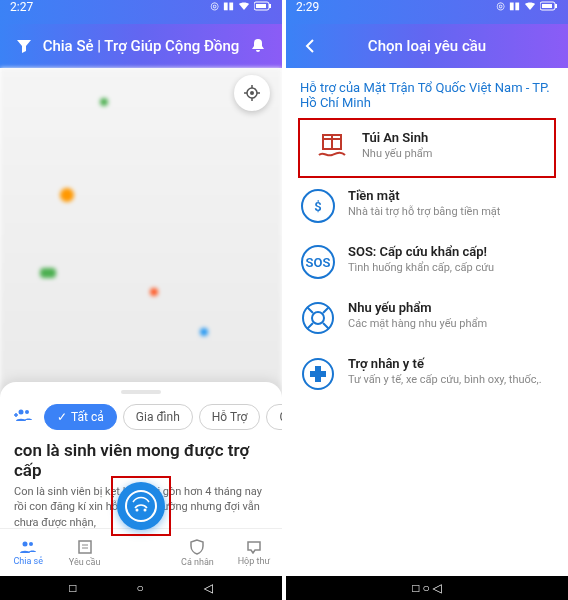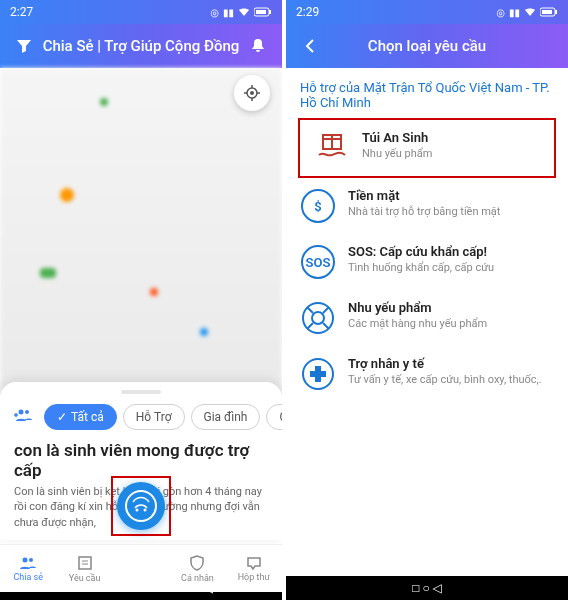--- a/index.html
+++ b/index.html
@@ -1,35 +1,35 @@
 <!DOCTYPE html>
 <html><head>
 <meta charset="utf-8">
 <style>
 *{margin:0;padding:0;box-sizing:border-box;font-family:-apple-system,BlinkMacSystemFont,"Segoe UI",Roboto,sans-serif}
 body{width:568px;height:600px;background:#fff;display:flex;gap:4px;overflow:hidden}
 .screen{width:282px;height:600px;position:relative;background:#fff;overflow:hidden}
-.status-bar{height:24px;background:linear-gradient(90deg,#3b82f6,#6366f1);display:flex;justify-content:space-between;align-items:center;padding:0 10px;color:#fff;font-size:12px}
+.status-bar{height:24px;background:linear-gradient(90deg,#3b82f6,#6366f1);display:flex;justify-content:space-between;align-items:flex-start;padding:0 10px;color:#fff;font-size:12px}
 .status-right{display:flex;gap:4px;align-items:center;font-size:10px}
 .header{height:44px;background:linear-gradient(90deg,#3b82f6,#6366f1,#8b5cf6);display:flex;align-items:center;padding:8px 12px;color:#fff}
 .header-title{flex:1;text-align:center;font-size:15px;font-weight:500}
 .icon-btn{width:24px;height:24px;display:flex;align-items:center;justify-content:center}
 .map-area{position:relative;height:380px;background:linear-gradient(180deg,#f5f5f5 0%,#e8e8e8 100%);filter:blur(2px)}
 .map-marker{position:absolute;width:8px;height:8px;border-radius:50%}
 .locate-btn{position:absolute;top:75px;right:12px;width:36px;height:36px;background:#fff;border-radius:50%;box-shadow:0 2px 6px rgba(0,0,0,0.2);display:flex;align-items:center;justify-content:center;z-index:5}
 .bottom-sheet{position:absolute;bottom:60px;left:0;right:0;background:#fff;border-radius:16px 16px 0 0;padding:8px 0 10px;box-shadow:0 -2px 12px rgba(0,0,0,0.1);z-index:10}
 .sheet-handle{width:40px;height:4px;background:#e5e5e5;border-radius:2px;margin:0 auto 10px}
 .chips{display:flex;gap:6px;padding:0 10px;overflow:hidden}
 .chip-group-icon{color:#3b82f6;padding:4px}
 .chip{padding:5px 12px;border-radius:16px;border:1px solid #d0d0d0;font-size:12px;white-space:nowrap;color:#555}
 .chip.active{background:#3b82f6;color:#fff;border-color:#3b82f6;display:flex;align-items:center;gap:4px}
 .post{padding:10px 14px 0}
 .post-title{font-size:17px;font-weight:600;color:#222;margin-bottom:4px}
 .post-body{font-size:11px;color:#666;line-height:1.4}
-.nav-bar{position:absolute;bottom:8px;left:0;right:0;height:48px;background:#fff;display:flex;border-top:1px solid #eee;z-index:11}
+.nav-bar{position:absolute;bottom:24px;left:0;right:0;height:48px;background:#fff;display:flex;border-top:1px solid #eee;z-index:11}
 .nav-item{flex:1;display:flex;flex-direction:column;align-items:center;justify-content:center;gap:2px;font-size:9px;color:#888}
 .nav-item.active{color:#3b82f6}
 .fab{position:absolute;bottom:70px;left:50%;transform:translateX(-50%);width:48px;height:48px;border-radius:50%;background:#1e88e5;display:flex;align-items:center;justify-content:center;z-index:12;box-shadow:0 2px 8px rgba(30,136,229,0.5)}
 .fab-highlight{position:absolute;bottom:64px;left:50%;transform:translateX(-50%);width:60px;height:60px;border:2px solid #c00;z-index:13;pointer-events:none}
 .android-nav{position:absolute;bottom:0;left:0;right:0;height:24px;background:#000;display:flex;justify-content:center;align-items:center;gap:60px}
 .android-nav span{color:#fff;font-size:12px}
 .section-title{padding:12px 14px 8px;font-size:13px;font-weight:400;color:#1976d2}
 .option{display:flex;gap:12px;padding:10px 14px;align-items:flex-start}
 .option.highlighted{border:2px solid #c00;margin:0 12px}
 .option-icon{width:36px;height:36px;flex-shrink:0;display:flex;align-items:center;justify-content:center}
@@ -94,22 +94,22 @@
     <div class="chips">
       <span class="chip-group-icon">
         <svg width="20" height="14" viewBox="0 0 20 14">
             <circle cx="7" cy="4" r="2.5" fill="#3b82f6"></circle>
             <circle cx="13" cy="4" r="2" fill="#3b82f6"></circle>
             <path d="M2 13c0-3 10-3 10 0M11 12c0-2 7-2 7 0" fill="#3b82f6"></path>
             <path d="M0 7h4M2 5v4" stroke="#3b82f6" stroke-width="1.5"></path>
           </svg>
       </span>
       <span class="chip active">✓ <span>Tất cả</span></span>
+      <span class="chip">Gia đình</span>
       <span class="chip">Hỗ Trợ</span>
-      <span class="chip">Gia đình</span>
       <span class="chip">Cộng</span>
     </div>
     <div class="post">
       <div class="post-title">con là sinh viên mong được trợ cấp</div>
       <div class="post-body">Con là sinh viên bị kẹt lại ở sài gòn hơn 4 tháng nay rồi con đăng kí xin hỗ trợ từ phường nhưng đợi vẫn chưa được nhận,</div>
     </div>
   </div>
   <div class="fab">
     <svg width="32" height="32" viewBox="0 0 32 32">
         <circle cx="16" cy="16" r="15" fill="#1e88e5" stroke="#fff" stroke-width="2"></circle>

